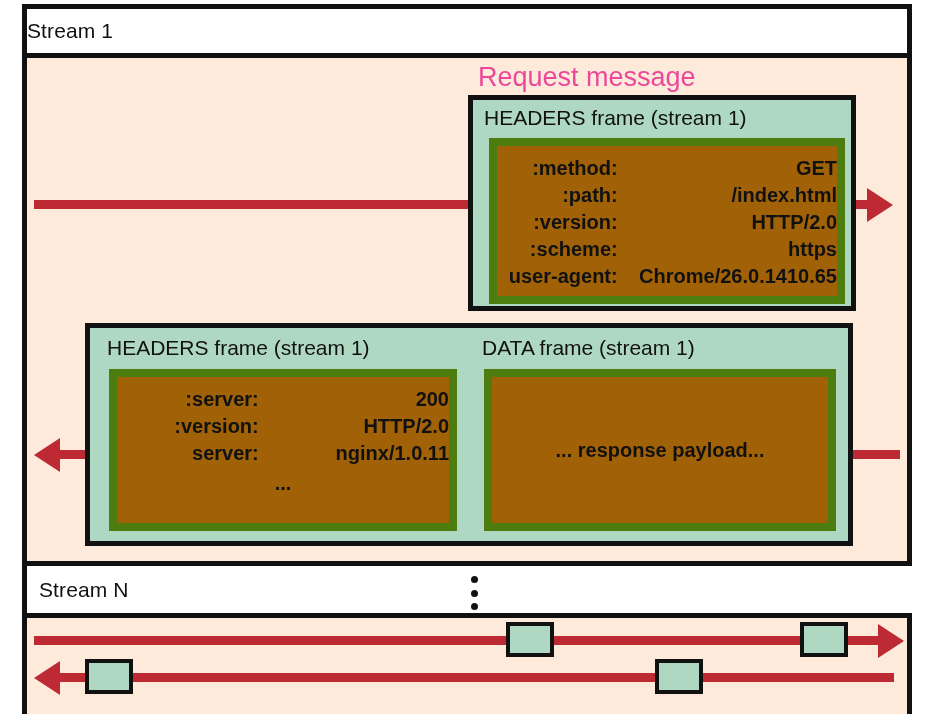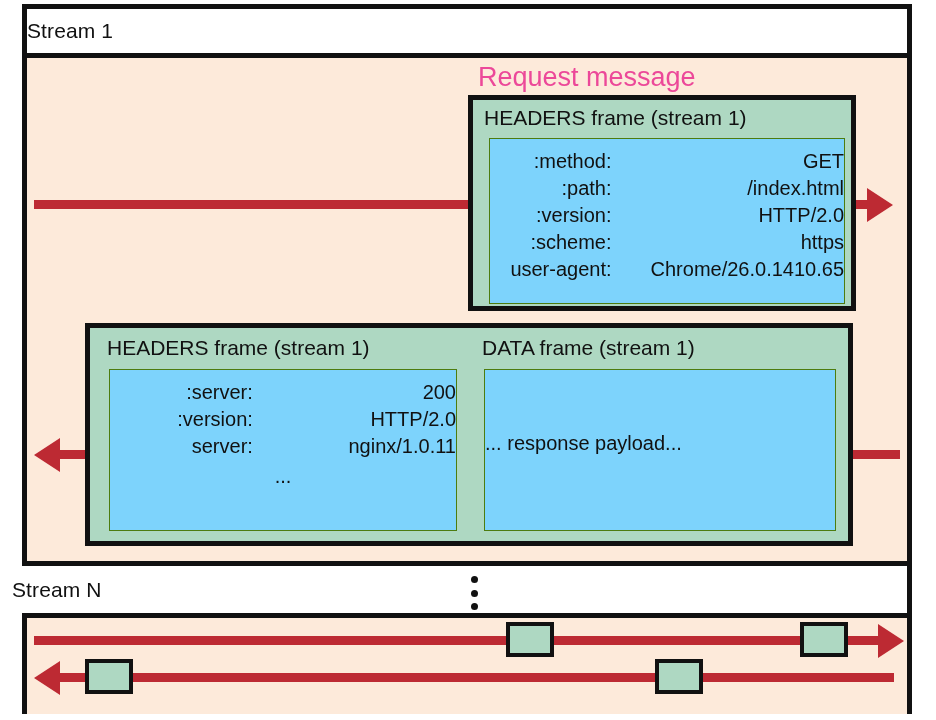--- a/index.html
+++ b/index.html
@@ -100,23 +100,24 @@
     left: 11px;
     top: 6px;
     font-size: 21px;
     color: #111111;
     white-space: nowrap;
   }
 
   
   .payload-box {
     position: absolute;
-    background: #7dd3fc;
-    border: 1px solid #4d7c0f;
-    box-sizing: border-box;
+    background: #a16207;
+    border: 8px solid #4d7c0f;
+    box-sizing: border-box;
+    font-weight: bold;
   }
 
   
   .hdr-table {
     position: absolute;
     left: 0;
     top: 9px;
     width: 100%;
     border-collapse: collapse;
   }
@@ -136,21 +137,21 @@
   }
   .hdr-ellipsis td {
     text-align: center;
     padding-top: 4px;
   }
 
   .payload-text {
     position: absolute;
     left: 0;
     width: 100%;
-    text-align: left;
+    text-align: center;
     font-size: 20px;
     color: #111111;
   }
 
   
   .v-ellipsis {
     position: absolute;
     display: flex;
     flex-direction: column;
     justify-content: space-between;
@@ -251,21 +252,21 @@
       </table>
     </div>
 
     <div class="frame-box-title" style="left:392px; top:8px;text-align:right;">DATA frame (stream 1)</div>
 
     <div class="payload-box" style="left:394px; top:41px; width:352px; height:162px;">
       <div class="payload-text" style="top:62px;">... response payload...</div>
     </div>
   </div>
 
-  <div class="stream-band" style="left:12px; top:566px; width:880px; height:47px;">
+  <div class="stream-band" style="left:39px; top:566px; width:880px; height:47px;">
     <div class="stream-band-label">Stream N</div>
   </div>
 
   <div class="v-ellipsis" style="left:470px; top:576px; width:8px; height:34px;">
     <span></span>
     <span></span>
     <span></span>
   </div>
 
   <div class="stream-body" style="left:27px; top:613px; width:880px; height:101px; border-bottom:none;"></div>

